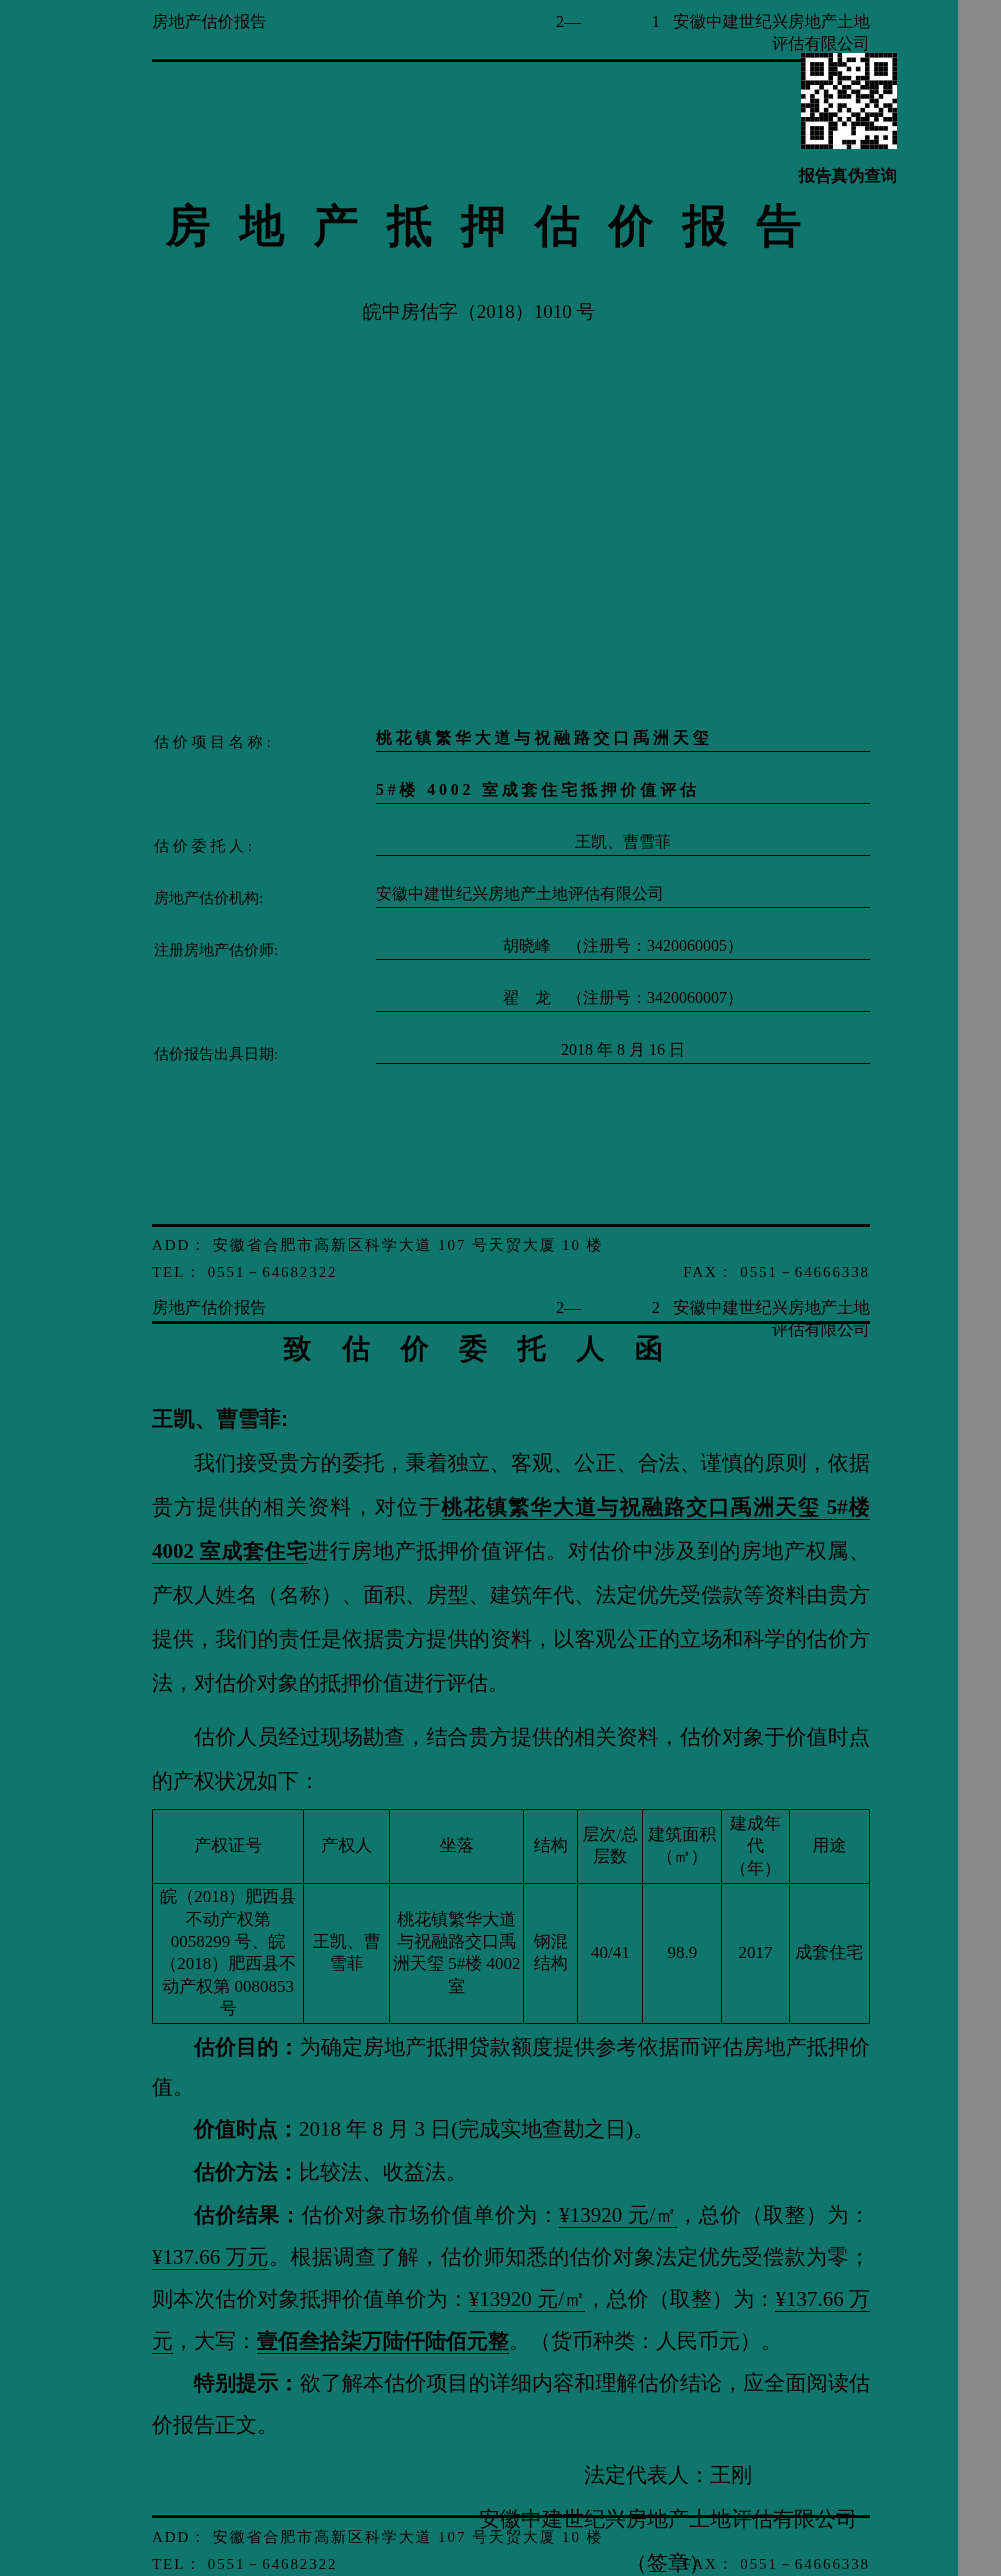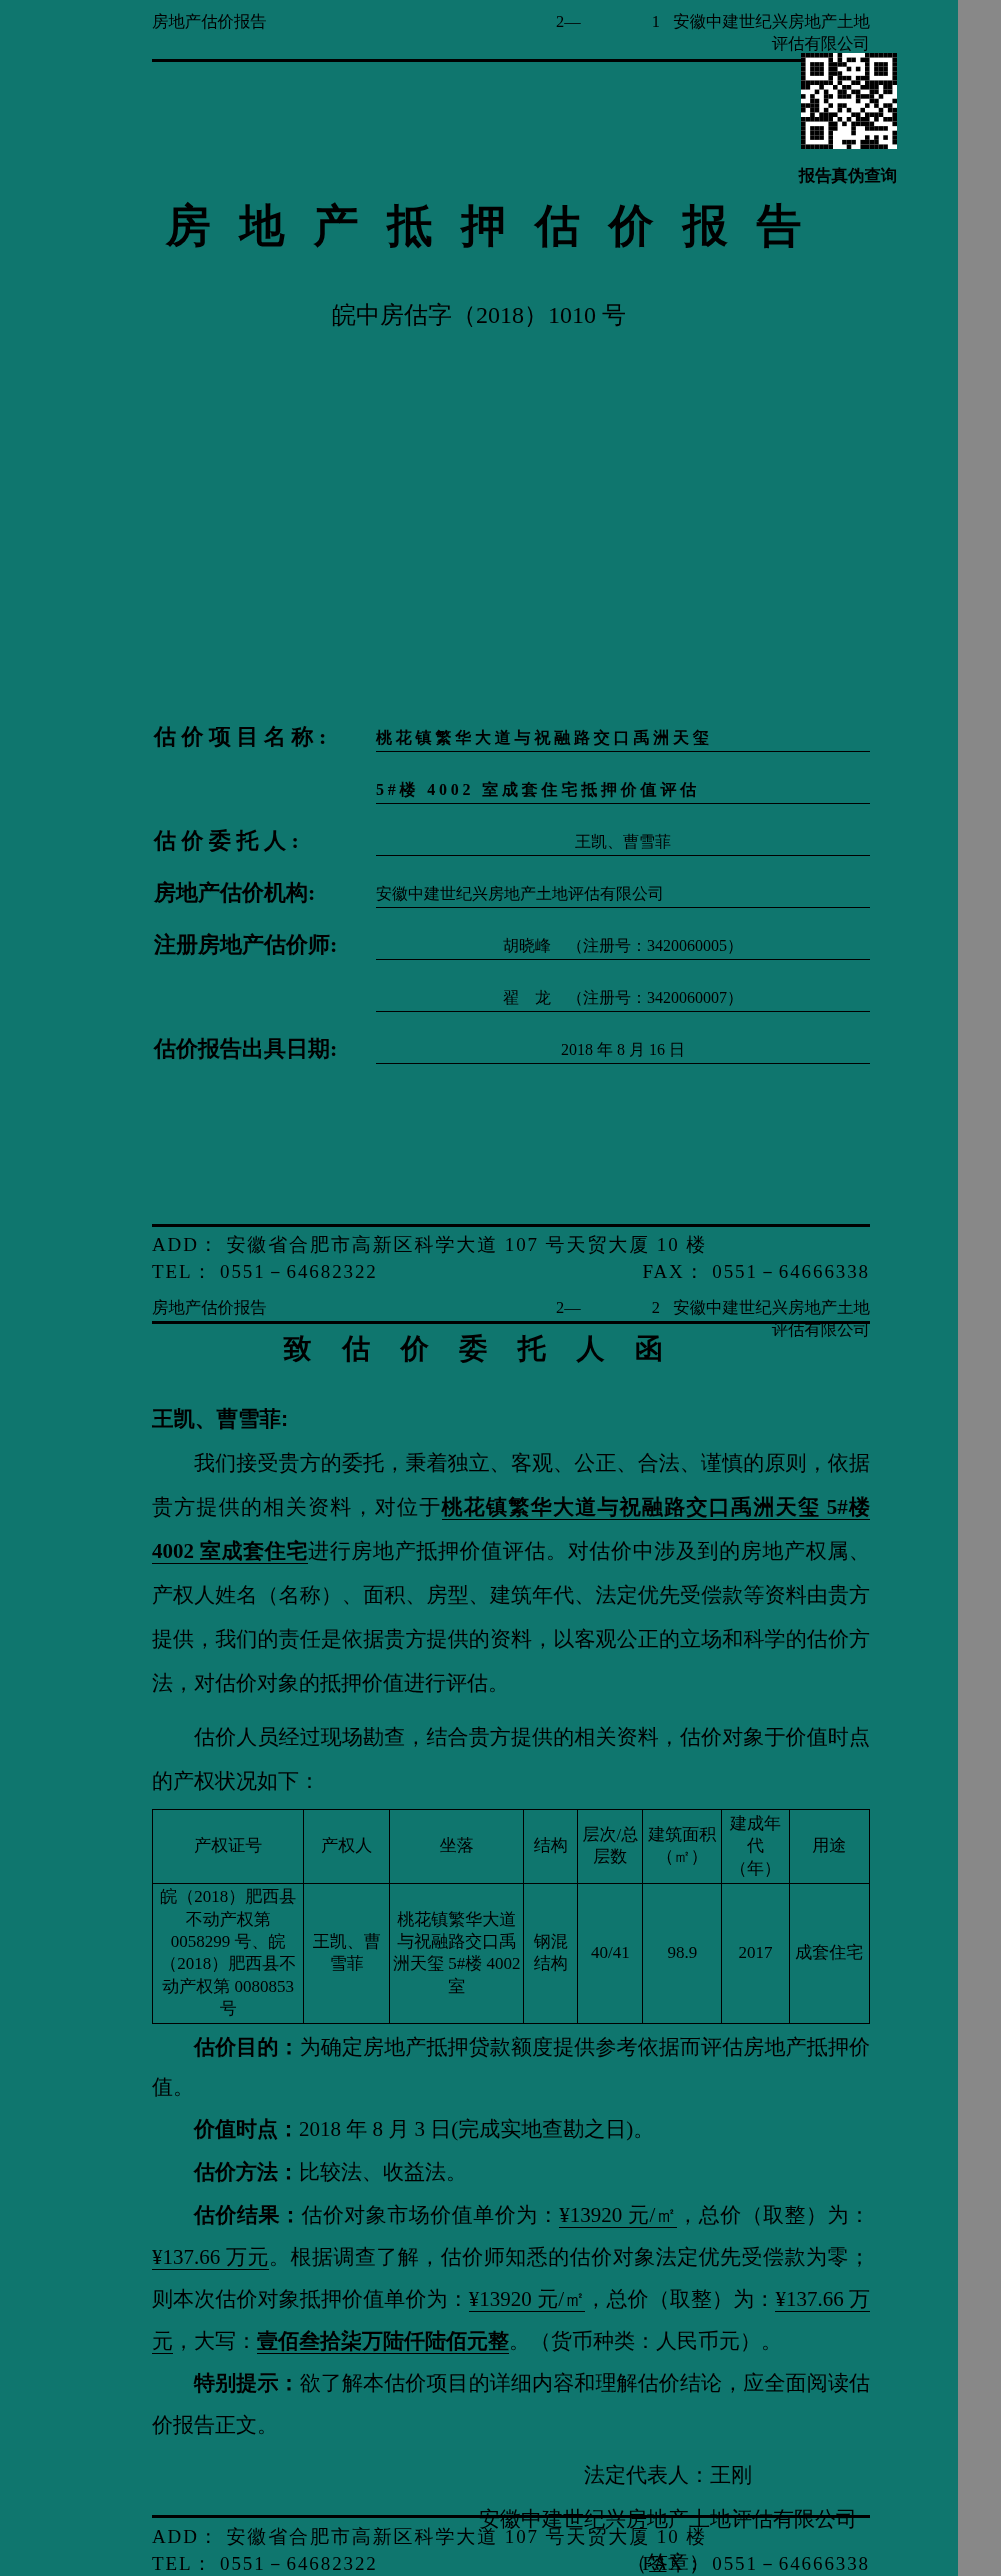--- a/index.html
+++ b/index.html
@@ -11,33 +11,33 @@
     color:#000;
     overflow:hidden;
   }
   
   .run-hdr{position:absolute;left:152px;right:88px;display:flex;align-items:baseline;font-size:16.4px;}
   .run-hdr .h-left{flex:0 0 404px;}
   .run-hdr .h-mid{flex:0 0 104px;display:flex;justify-content:space-between;}
   .run-hdr .h-right{flex:1;text-align:right;}
   .rule{position:absolute;left:152px;right:88px;height:2.5px;background:#000;}
   .rule.thick{height:3.2px;}
-  .run-ftr{position:absolute;left:152px;right:88px;font-size:19px;letter-spacing:1.9px;}
+  .run-ftr{position:absolute;left:152px;right:88px;font-size:15px;letter-spacing:1.9px;}
   .run-ftr .f-line{display:flex;justify-content:space-between;line-height:26.5px;}
   
   .qr-box{position:absolute;left:801px;top:53px;width:96px;height:96px;}
   .qr-box svg{display:block;width:96px;height:96px;}
   .qr-label{position:absolute;left:785px;top:165px;width:126px;text-align:center;
             font-weight:bold;font-size:16.4px;font-family:"Liberation Sans",sans-serif;}
   .doc-title{position:absolute;left:18px;right:0;top:196px;text-align:center;
              font-size:45px;font-weight:bold;letter-spacing:8.8px;white-space:nowrap;}
-  .doc-number{position:absolute;left:0;right:0;top:299px;text-align:center;font-size:24px;}
+  .doc-number{position:absolute;left:0;right:0;top:299px;text-align:center;font-size:19px;}
   .info{position:absolute;left:154px;right:88px;top:720px;}
   .info-row{display:flex;align-items:flex-end;height:32px;margin-bottom:20px;}
-  .info-label{flex:0 0 222px;font-weight:bold;font-size:22px;white-space:nowrap;}
+  .info-label{flex:0 0 222px;font-weight:normal;font-size:15px;white-space:nowrap;}
   .info-spacer{flex:0 0 222px;}
   .info-value{flex:1;border-bottom:1.9px solid #000;font-size:16px;padding-bottom:1.9px;white-space:nowrap;}
   .info-value.v-bold{font-weight:bold;letter-spacing:3.8px;}
   .info-value.v-center{text-align:center;}
   
   .letter-title{position:absolute;left:0;right:0;top:1330px;text-align:center;
                 font-size:28px;font-weight:bold;letter-spacing:11.4px;
                 font-family:"Liberation Sans",sans-serif;}
   .greeting{position:absolute;left:152px;top:1404px;font-size:21.5px;font-weight:bold;
             font-family:"Liberation Sans",sans-serif;}

